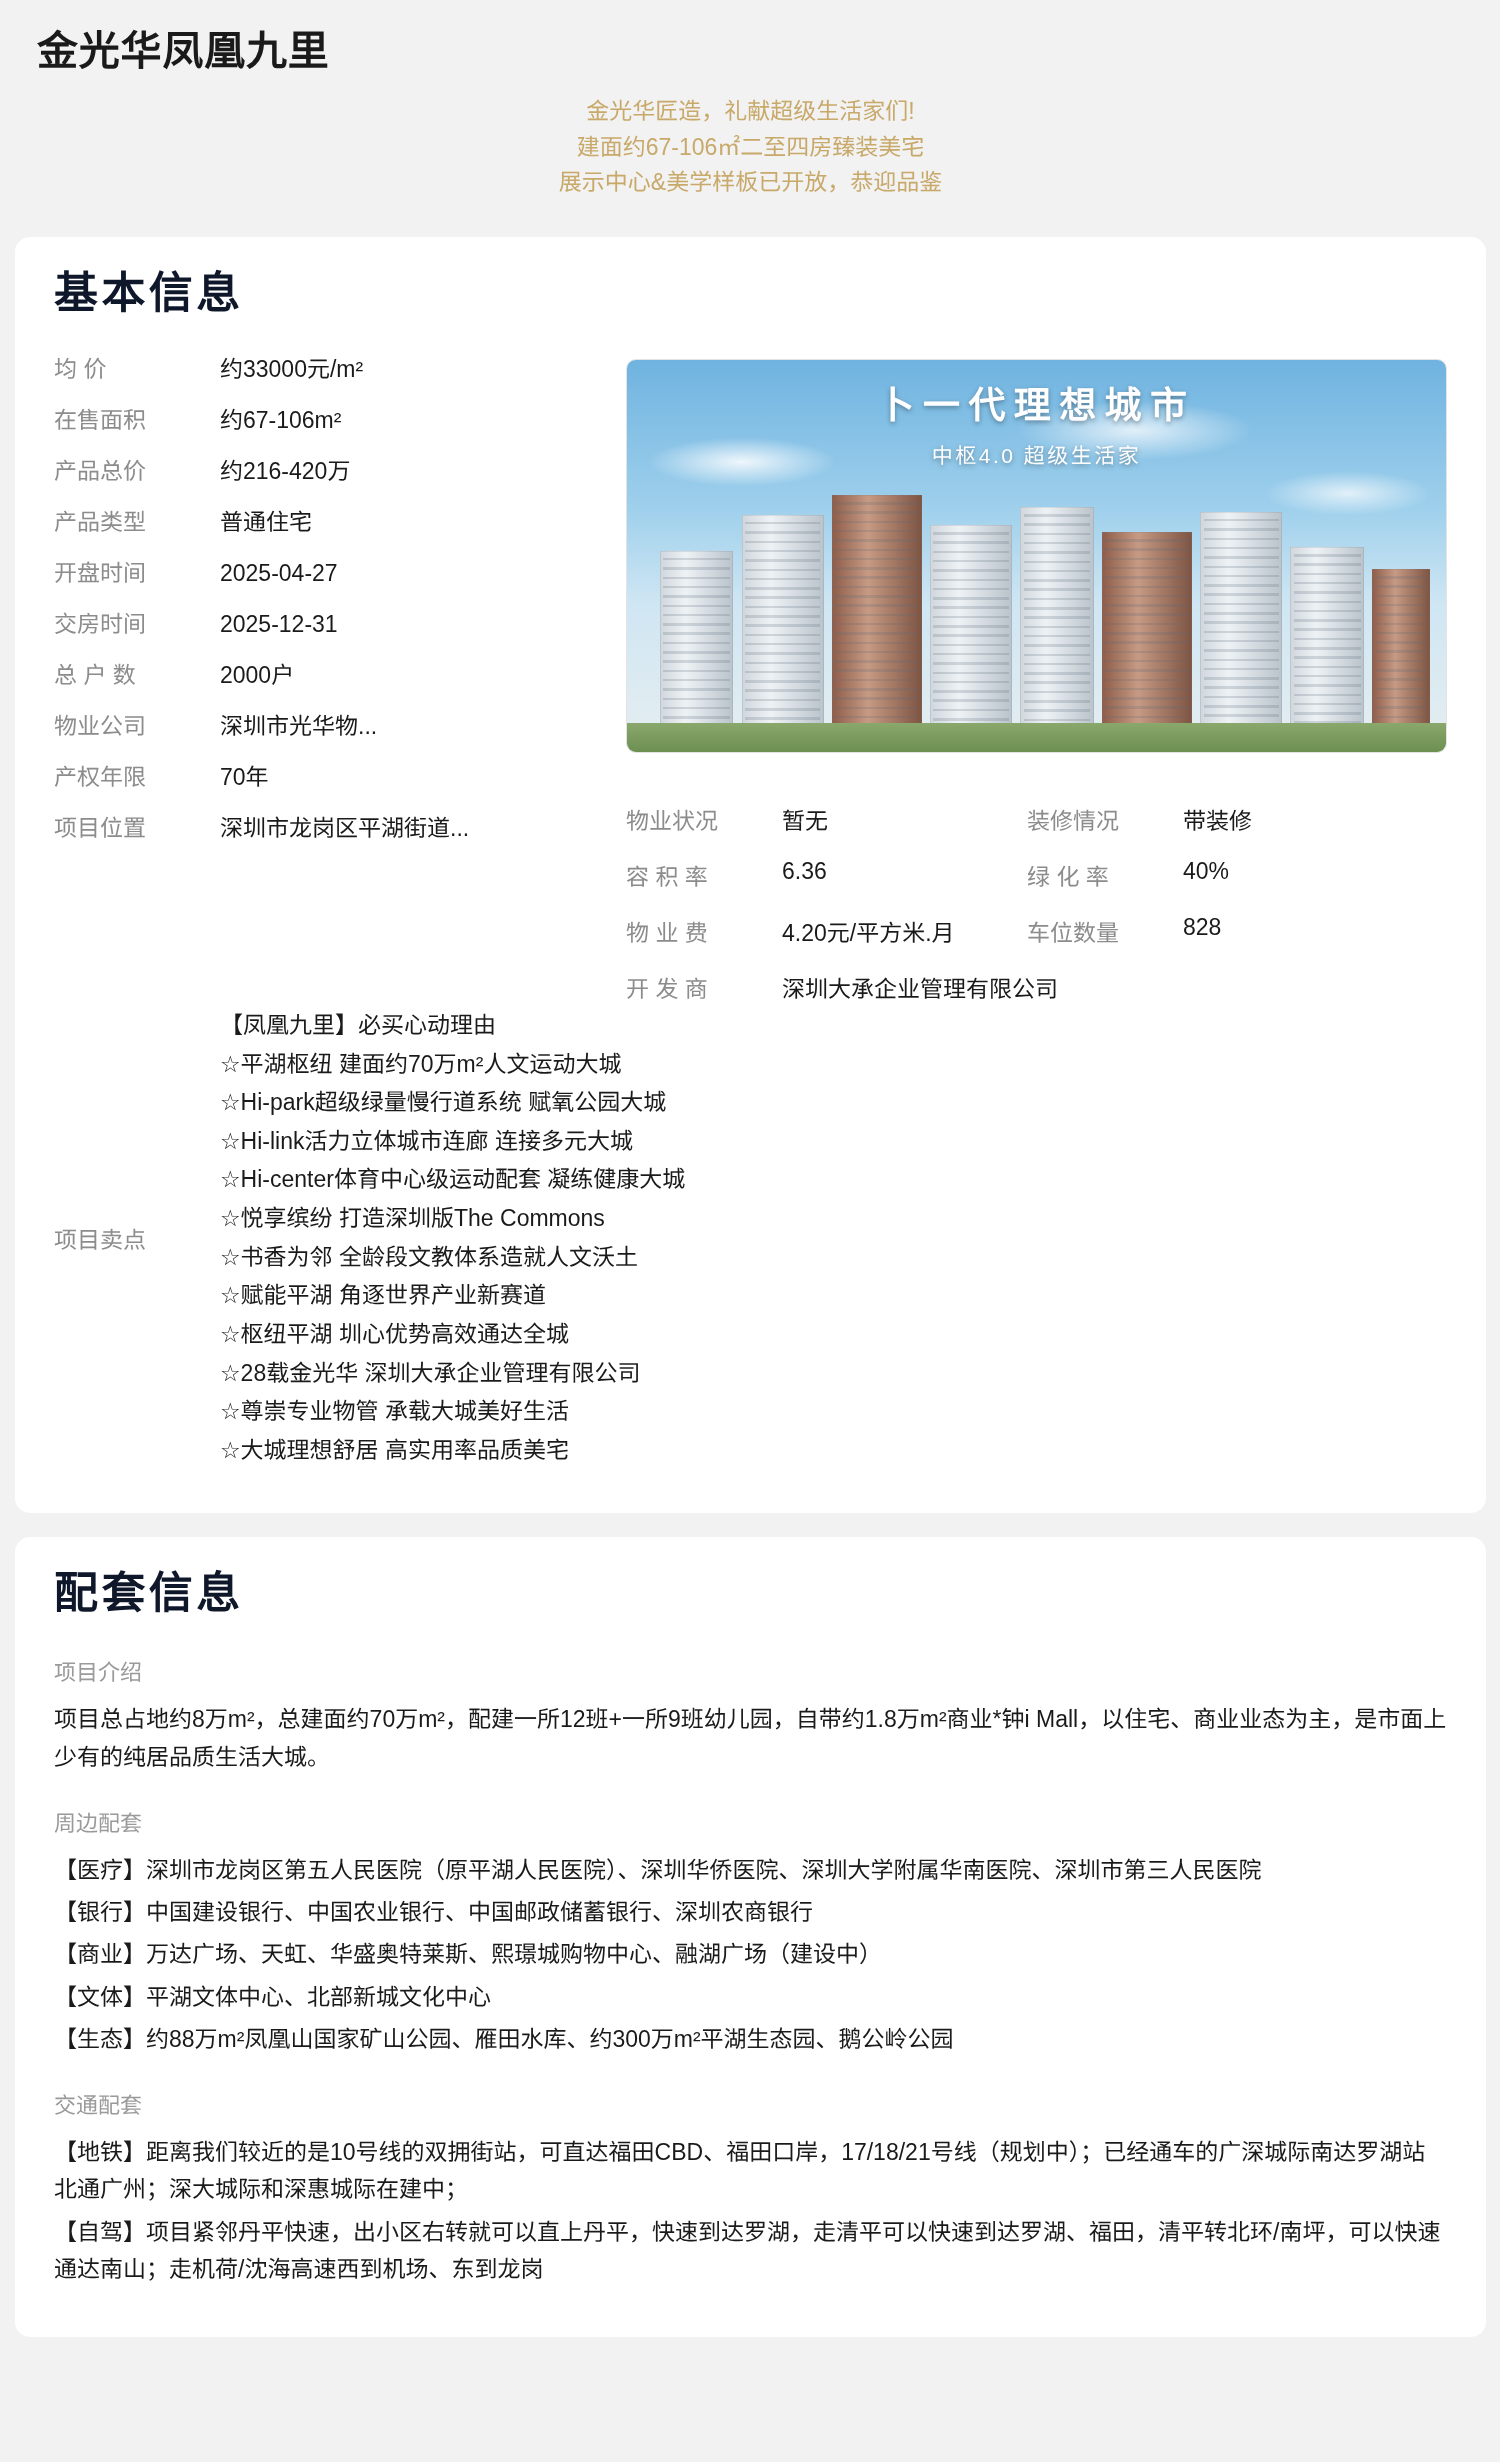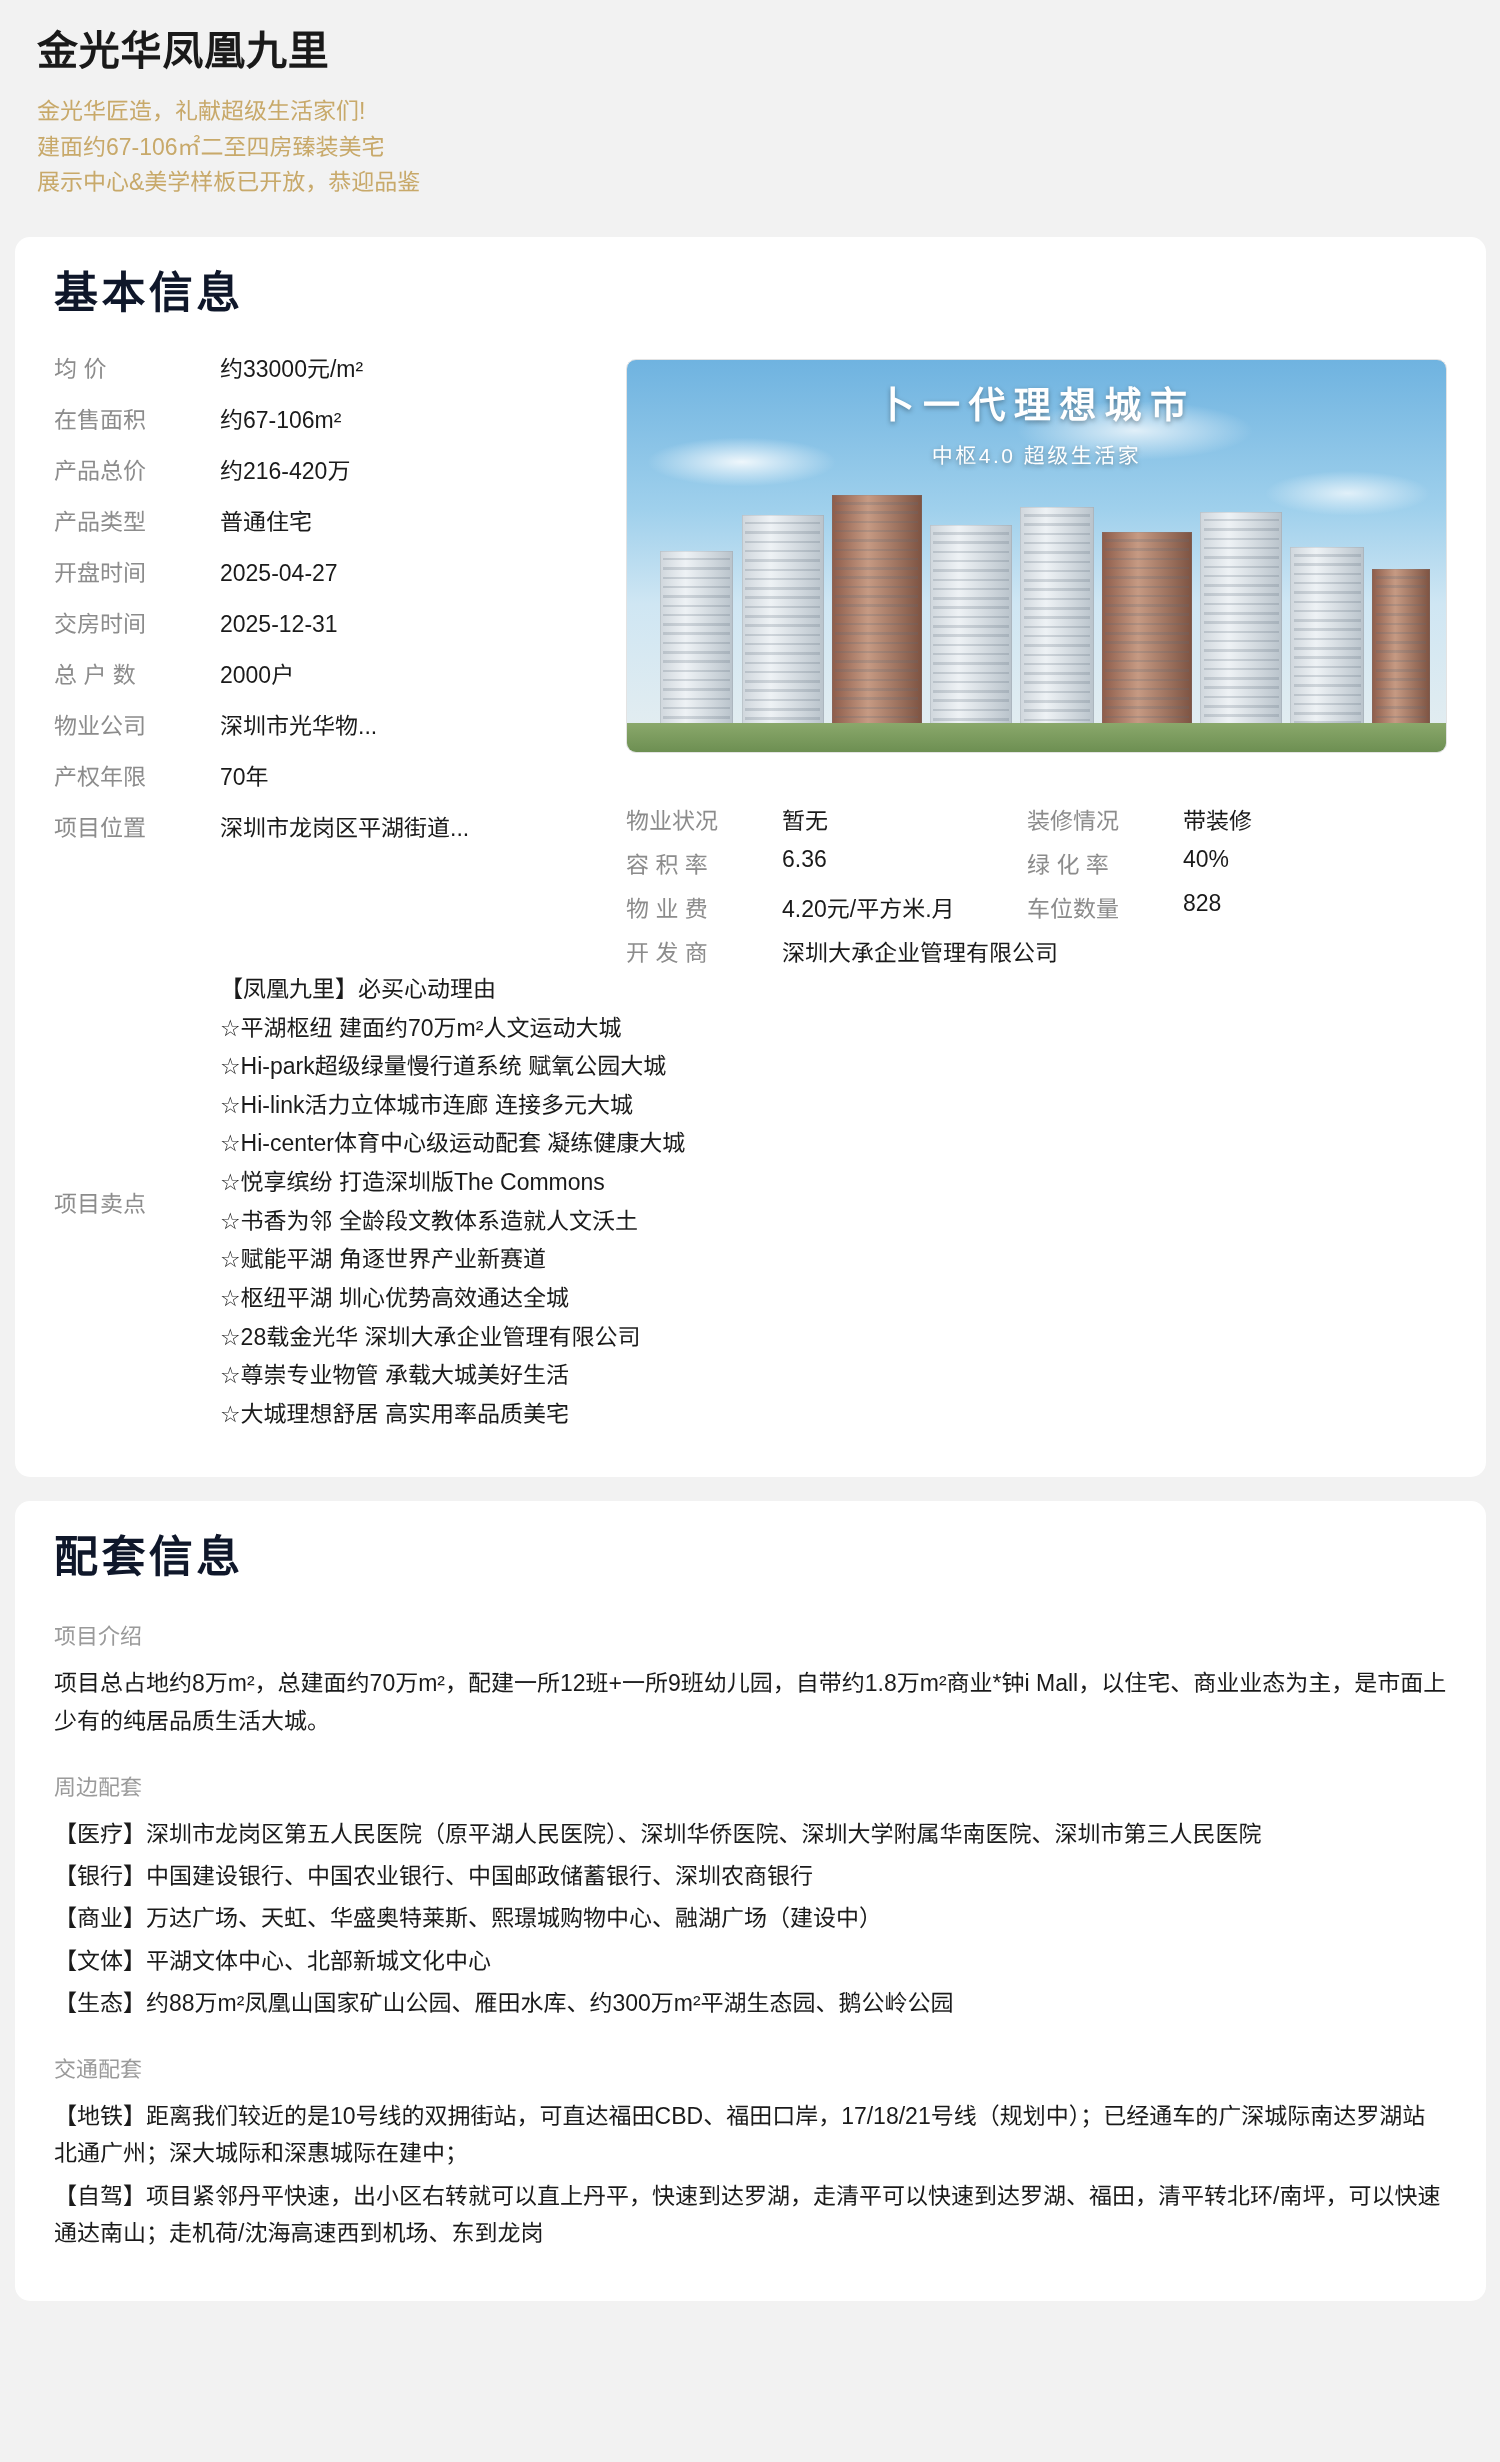--- a/index.html
+++ b/index.html
@@ -33,20 +33,21 @@
     margin: 0 0 20px 0;
     line-height: 1.1;
   }
   .header-sub {
     color: #c8a96a;
     font-size: 23px;
     line-height: 1.55;
   }
   .header-sub div {
     white-space: pre;
+    text-align: center;
   }
 
   
   .card {
     background: #ffffff;
     border-radius: 15px;
     margin: 13.5px 15px 0 15px;
     padding: 32px 39px 44px 39px;
     box-sizing: border-box;
   }
@@ -154,21 +155,21 @@
   .kv .v {
     color: #1a1a1a;
     flex: 1 1 auto;
     word-break: break-all;
   }
 
   
   .pair-grid {
     display: grid;
     grid-template-columns: 156px 245px 156px auto;
-    row-gap: 10px;
+    row-gap: 22px;
     font-size: 23px;
     align-items: start;
     margin-top: 1.7px;
   }
   .pair-grid .k {
     color: #8c8c8c;
   }
   .pair-grid .v {
     color: #1a1a1a;
   }

